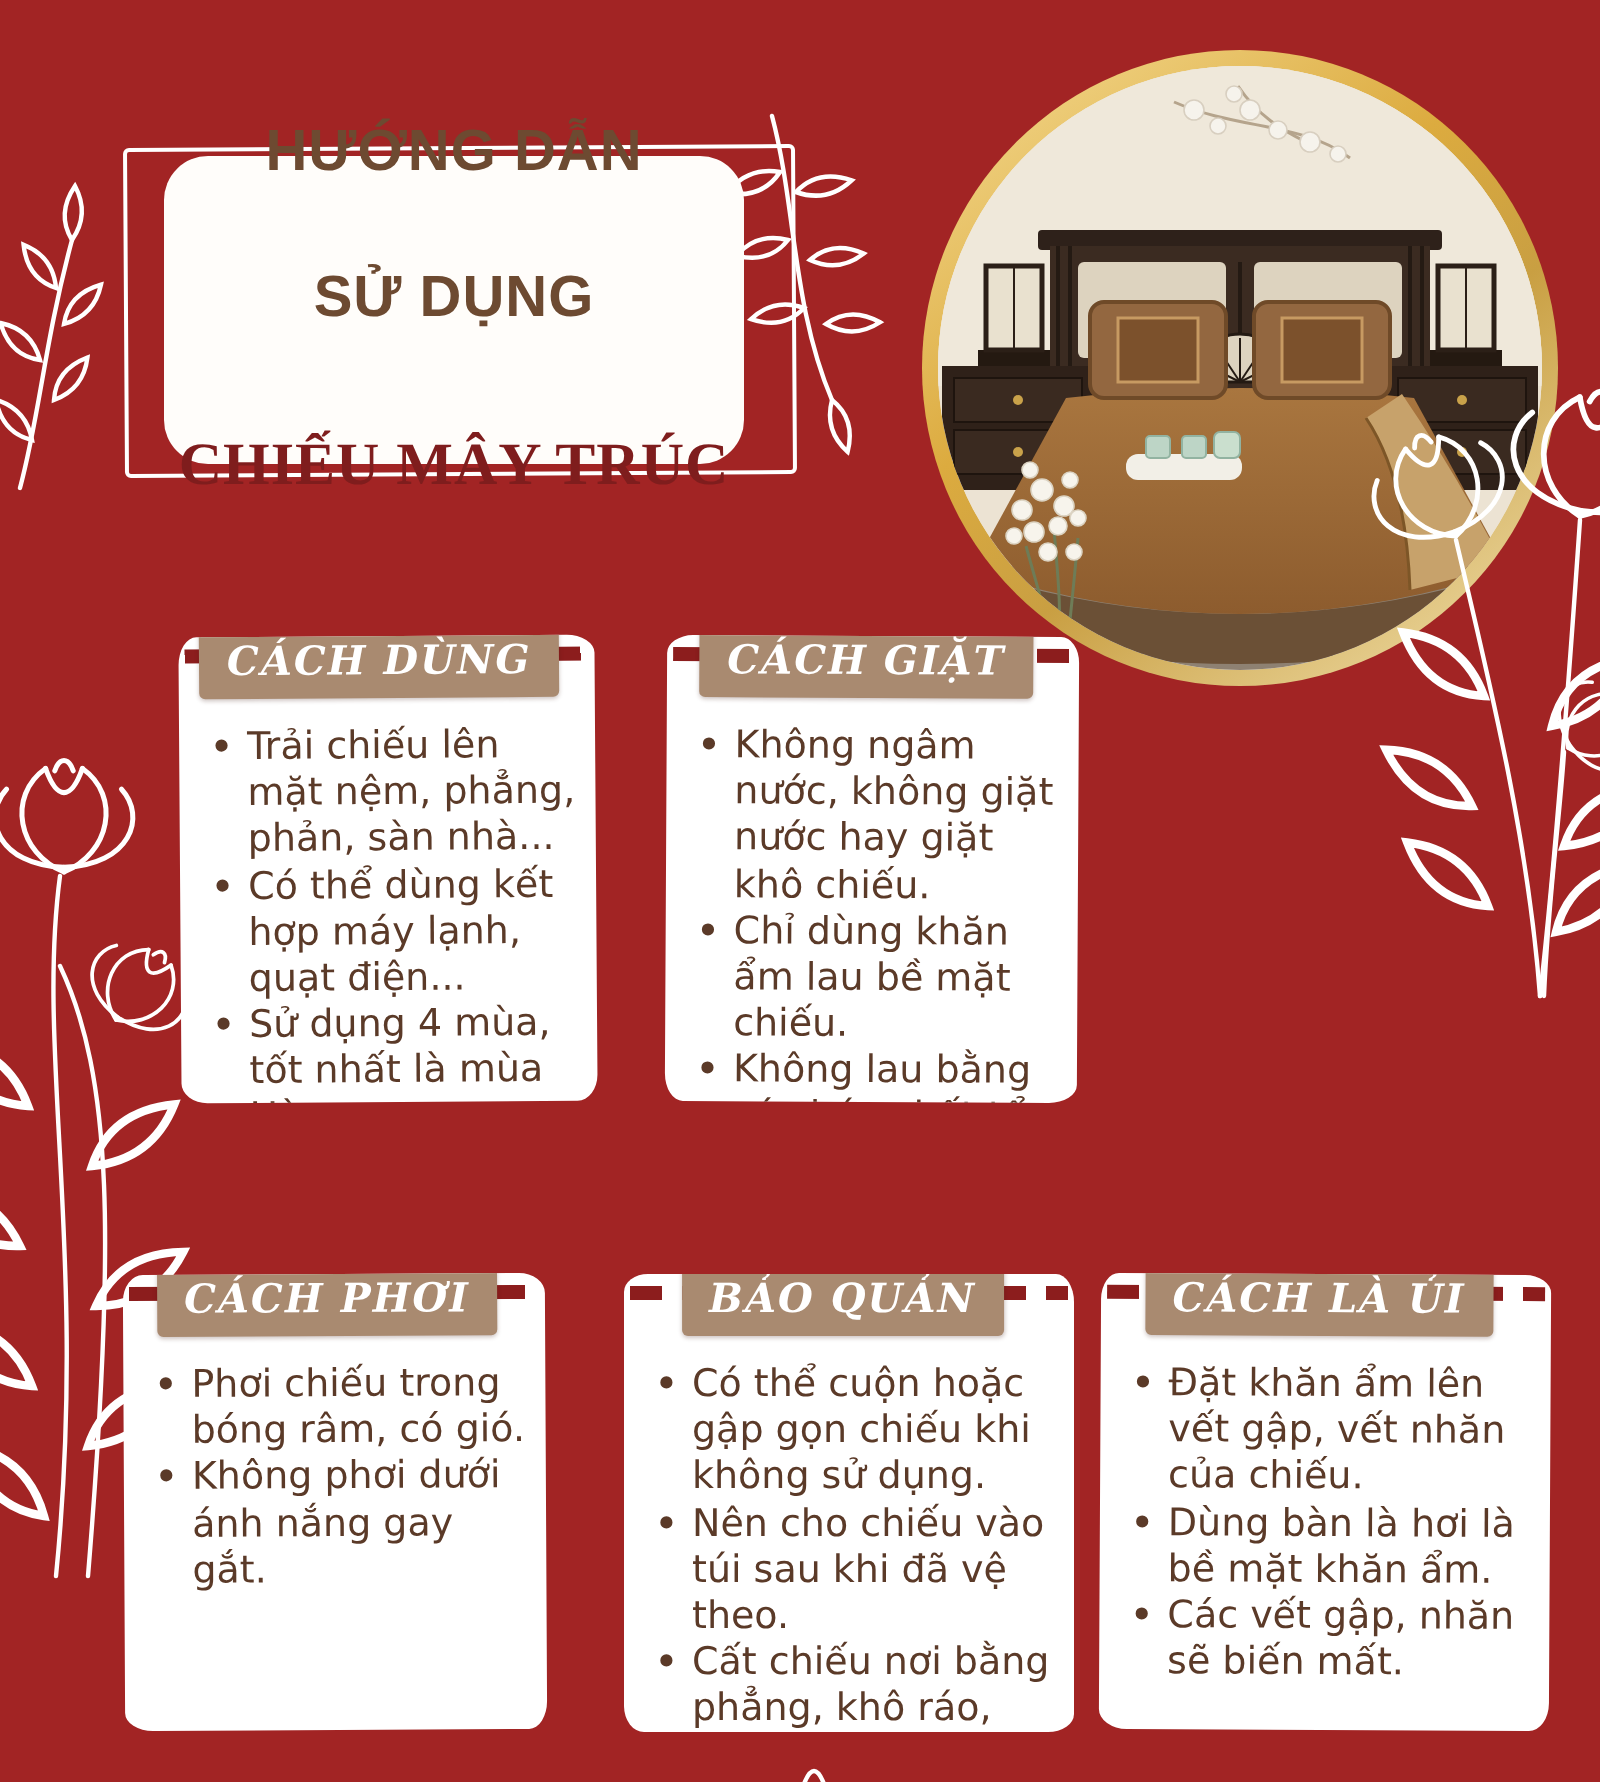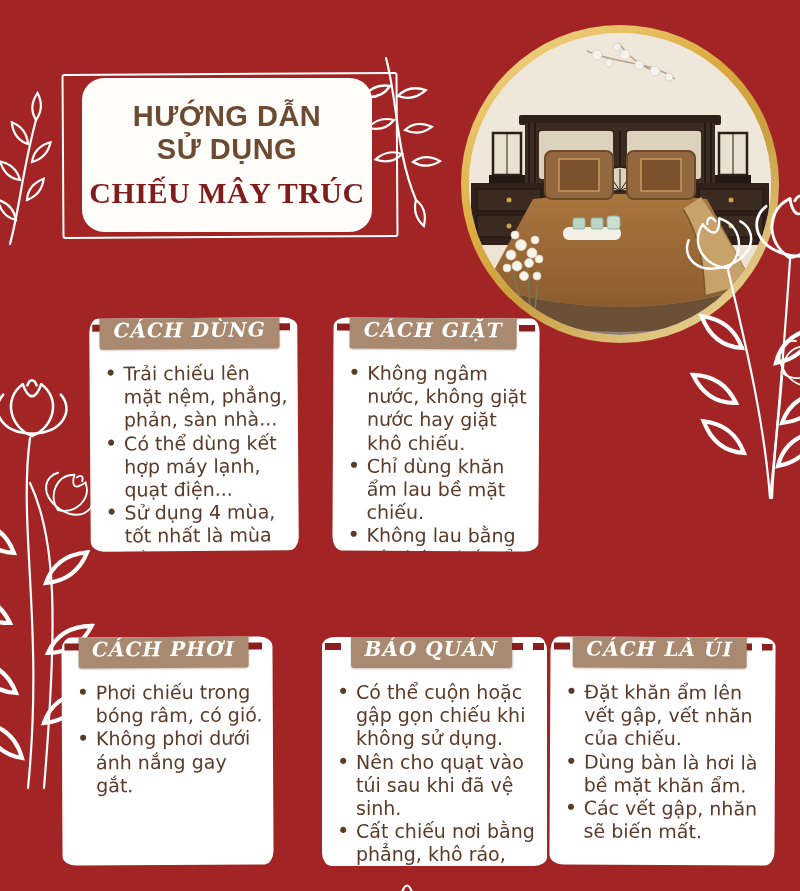--- a/index.html
+++ b/index.html
@@ -13,20 +13,21 @@
   .title-frame {
     position:absolute; left:62px; top:73px; width:332px; height:161px;
     border:2.5px solid #ffffff; border-radius:3px; transform:rotate(-0.35deg);
     z-index:1;
   }
   .title-box {
     position:absolute; left:82px; top:78px; width:290px; height:154px;
     background:#fffdfa; border-radius:22px; z-index:3;
     display:flex; flex-direction:column; align-items:center; justify-content:center;
     text-align:center;
+    gap:40px;
   }
   .title-line {
     font-family:"Liberation Sans", sans-serif; font-weight:bold;
     font-size:29px; line-height:1.12; color:#6d4a31; letter-spacing:.5px;
   }
   .title-sub {
     font-family:"Liberation Serif", serif; font-weight:bold;
     font-size:30px; color:#7f1d1d; margin-top:11px; letter-spacing:.5px;
   }
 
@@ -43,21 +44,21 @@
   }
 
   
   .deco { position:absolute; left:0; top:0; z-index:2; pointer-events:none; }
 
   
   .card { position:absolute; background:#ffffff; z-index:3; overflow:hidden; }
   .c1 { left:90px;  top:318px; width:208px; height:233px; border-radius:9px 14px 10px 13px / 14px 9px 13px 10px; transform:rotate(-0.4deg); }
   .c2 { left:333px; top:318px; width:206px; height:233px; border-radius:13px 9px 14px 9px / 9px 13px 9px 14px; transform:rotate(0.3deg); }
   .c3 { left:62px;  top:637px; width:211px; height:228px; border-radius:10px 13px 9px 14px / 13px 10px 14px 9px; transform:rotate(-0.3deg); }
-  .c4 { left:322px; top:637px; width:225px; height:229px; border-radius:12px 9px 13px 10px / 9px 14px 9px 13px; }
+  .c4 { left:312px; top:637px; width:225px; height:229px; border-radius:12px 9px 13px 10px / 9px 14px 9px 13px; }
   .c5 { left:550px; top:637px; width:225px; height:228px; border-radius:9px 13px 10px 14px / 13px 9px 14px 10px; transform:rotate(0.3deg); }
 
   .dashes {
     position:absolute; top:6px; left:3px; right:3px; height:7px;
     background:repeating-linear-gradient(90deg,#8c1d1d 0 16px, transparent 16px 26px);
   }
   .ribbon {
     position:absolute; top:-5px; left:50%; transform:translateX(-52%);
     background:#a98a70; color:#ffffff;
     font-family:"DejaVu Serif", serif; font-style:italic; font-weight:bold;
@@ -307,21 +308,21 @@
       <li>Phơi chiếu trong bóng râm, có gió.</li>
       <li>Không phơi dưới ánh nắng gay gắt.</li>
     </ul>
   </div>
 
   <div class="card c4">
     <div class="dashes"></div>
     <div class="ribbon">BẢO QUẢN</div>
     <ul>
       <li>Có thể cuộn hoặc gập gọn chiếu khi không sử dụng.</li>
-      <li>Nên cho quạt vào túi sau khi đã vệ sinh.</li>
+      <li>Nên cho chiếu vào túi sau khi đã vệ theo.</li>
       <li>Cất chiếu nơi bằng phẳng, khô ráo, sạch sẽ.</li>
     </ul>
   </div>
 
   <div class="card c5">
     <div class="dashes"></div>
     <div class="ribbon">CÁCH LÀ ỦI</div>
     <ul>
       <li>Đặt khăn ẩm lên vết gập, vết nhăn của chiếu.</li>
       <li>Dùng bàn là hơi là bề mặt khăn ẩm.</li>

